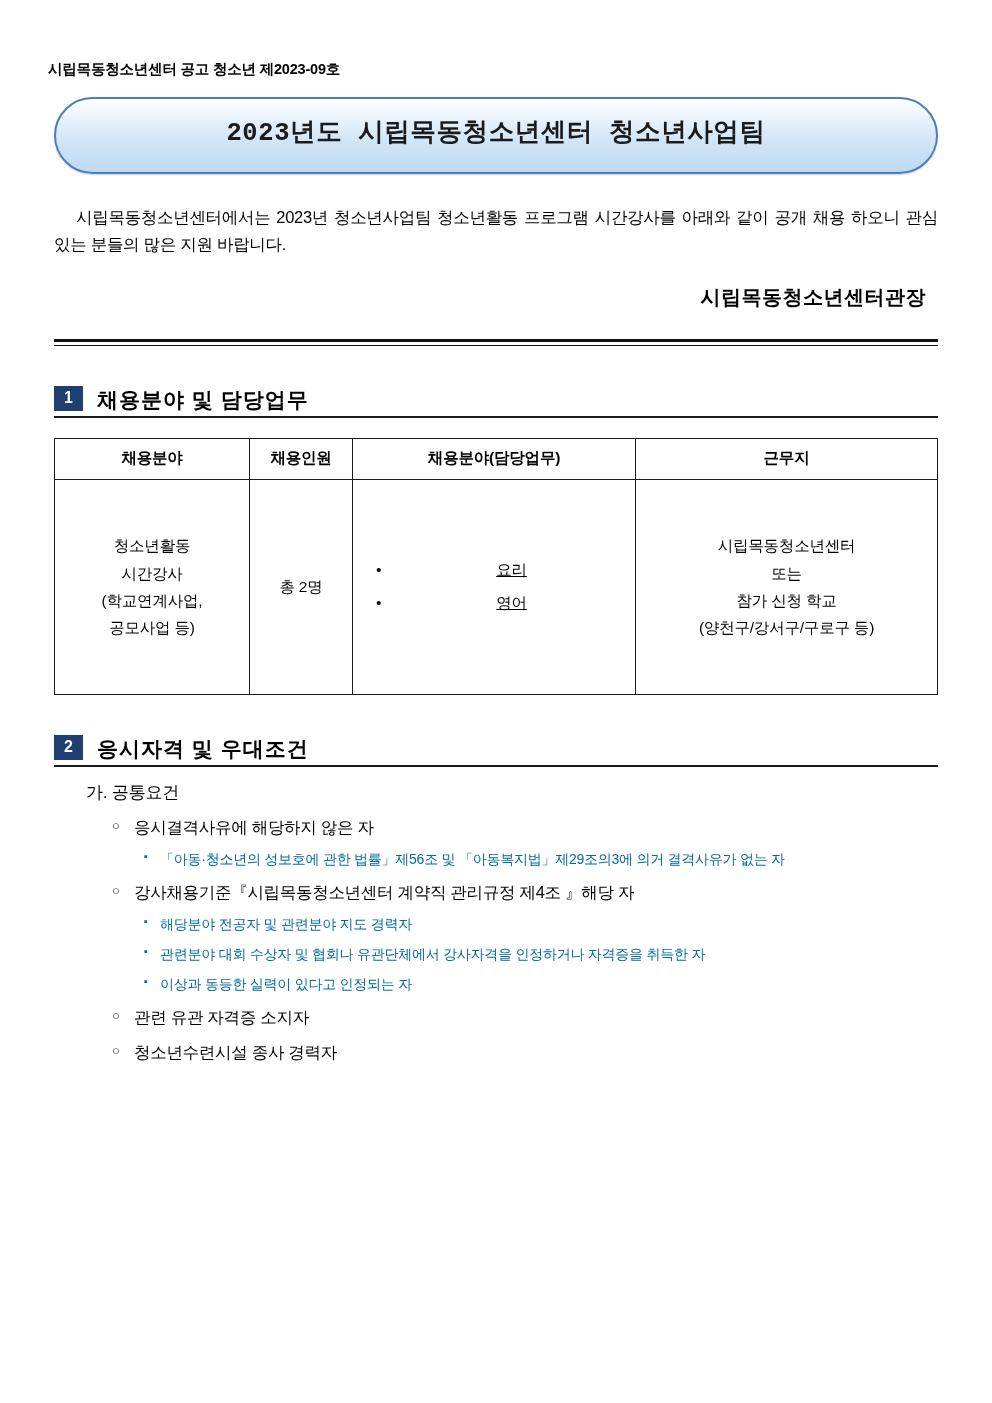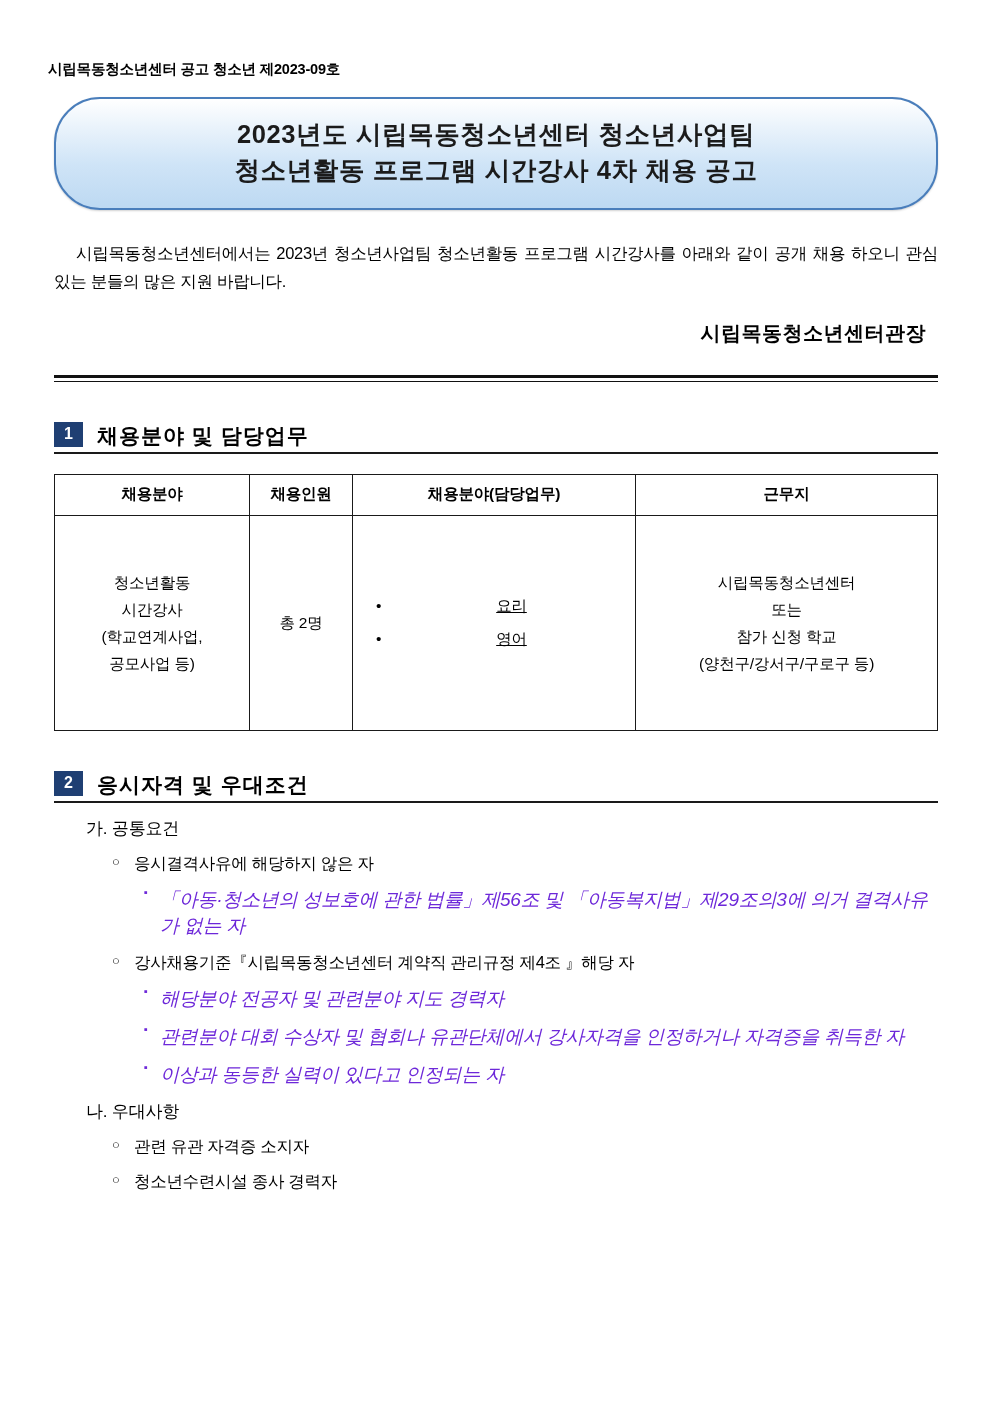--- a/index.html
+++ b/index.html
@@ -39,20 +39,21 @@
     text-align: center;
     box-shadow: 0 1px 2px rgba(0,0,0,0.18);
   }
   .title-line {
     font-size: 25.5px;
     font-weight: bold;
     letter-spacing: 0.6px;
     color: #1b1b1b;
     line-height: 1.42;
     white-space: nowrap;
+    font-family: Liberation Mono, monospace;
   }
 
   
   .intro {
     margin: 30px 6px 0 6px;
     font-size: 16.5px;
     line-height: 1.65;
     text-align: justify;
     letter-spacing: -0.3px;
     text-indent: 22px;
@@ -176,46 +177,44 @@
   }
   .lvl2::before {
     content: "○";
     position: absolute;
     left: 0;
     top: 0;
     font-size: 13px;
     line-height: 1.45;
   }
   .lvl3 {
-    font-size: 19px;
+    font-size: 14px;
     margin: 12px 0 0 90px;
     letter-spacing: -0.25px;
     position: relative;
     padding-left: 16px;
-    color: #6d28d9;
-    font-style: italic;
+    color: #0369a1;
   }
   .lvl3::before {
     content: "▪";
     position: absolute;
     left: 0;
     top: -1px;
     font-size: 11px;
   }
 </style>
 </head>
 <body>
 
 <div class="page">
 
   <div class="doc-number">시립목동청소년센터 공고 청소년 제2023-09호</div>
 
   <div class="title-banner">
     <div class="title-line">2023년도 시립목동청소년센터 청소년사업팀</div>
-    <div class="title-line">청소년활동 프로그램 시간강사 4차 채용 공고</div>
   </div>
 
   <p class="intro">시립목동청소년센터에서는 2023년 청소년사업팀 청소년활동 프로그램 시간강사를 아래와 같이 공개 채용 하오니 관심 있는 분들의 많은 지원 바랍니다.</p>
 
 
   <div class="signature">시립목동청소년센터관장</div>
 
   <div class="divider"></div>
 
   <div class="section">
@@ -276,21 +275,20 @@
       <div class="lvl1">가. 공통요건</div>
 
       <div class="lvl2">응시결격사유에 해당하지 않은 자</div>
       <div class="lvl3">「아동·청소년의 성보호에 관한 법률」제56조 및 「아동복지법」제29조의3에 의거 결격사유가 없는 자</div>
 
       <div class="lvl2">강사채용기준『시립목동청소년센터 계약직 관리규정 제4조 』해당 자</div>
       <div class="lvl3">해당분야 전공자 및 관련분야 지도 경력자</div>
       <div class="lvl3">관련분야 대회 수상자 및 협회나 유관단체에서 강사자격을 인정하거나 자격증을 취득한 자</div>
       <div class="lvl3">이상과 동등한 실력이 있다고 인정되는 자</div>
 
-      <div class="lvl1">나. 우대사항</div>
 
       <div class="lvl2">관련 유관 자격증 소지자</div>
       <div class="lvl2">청소년수련시설 종사 경력자</div>
 
     </div>
   </div>
 
 </div>
 
 </body></html>

